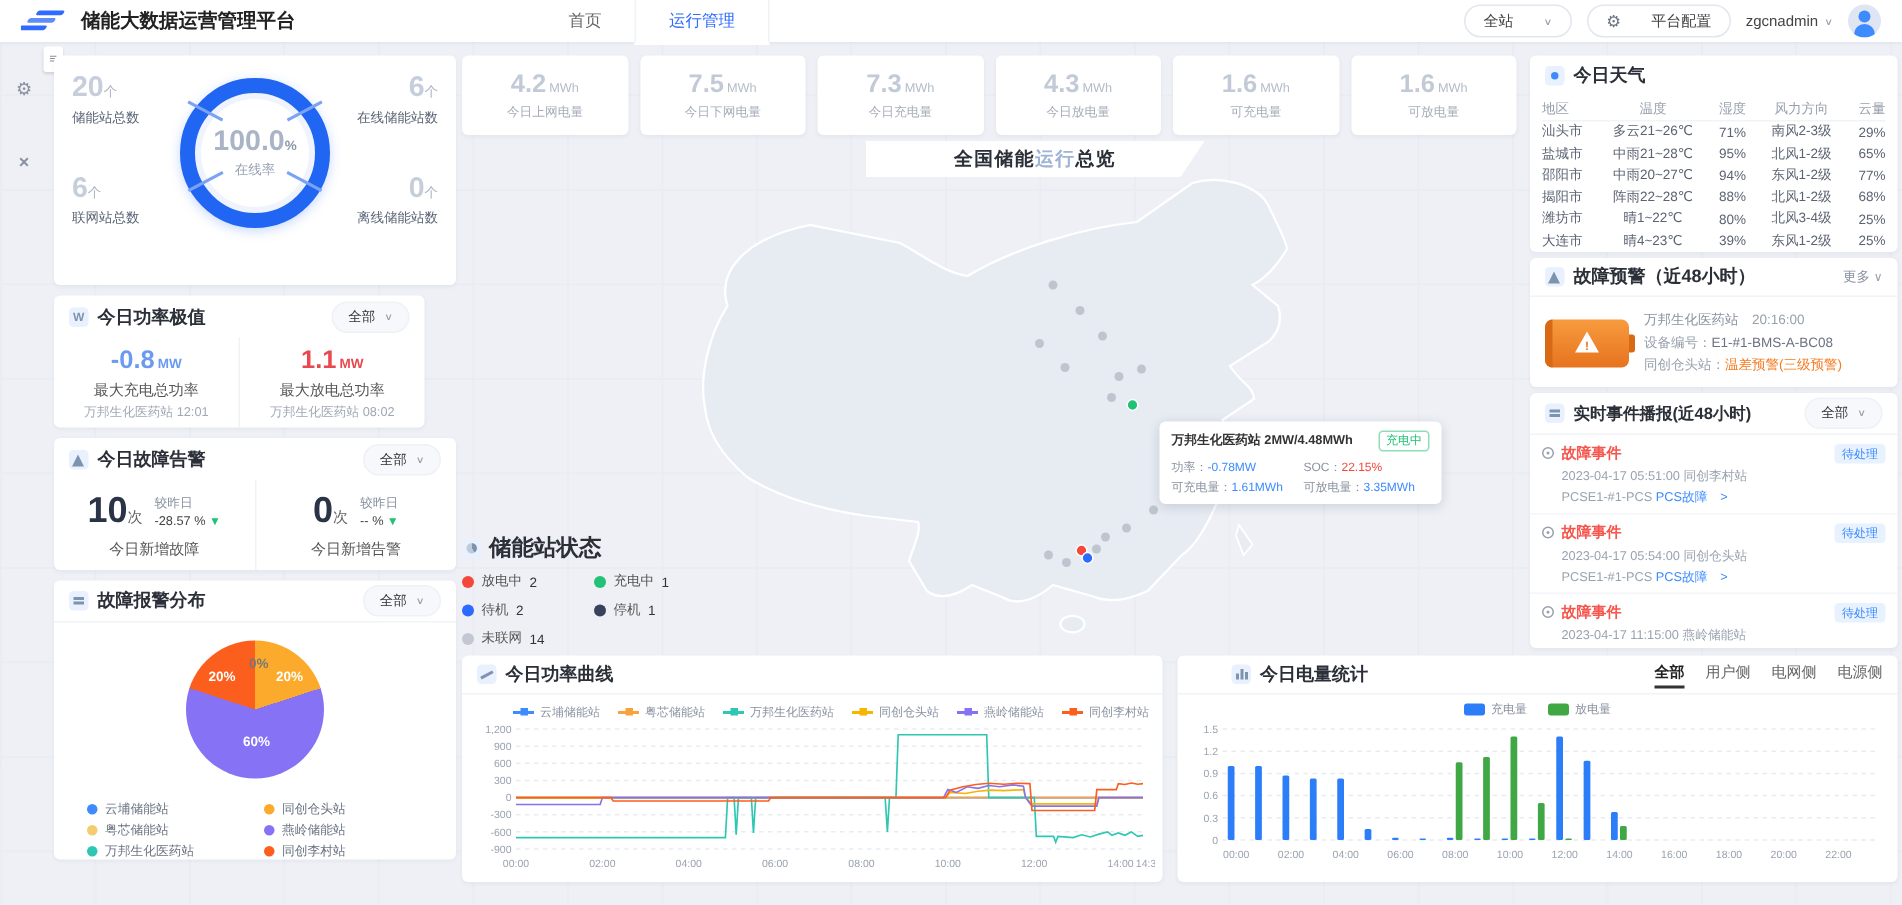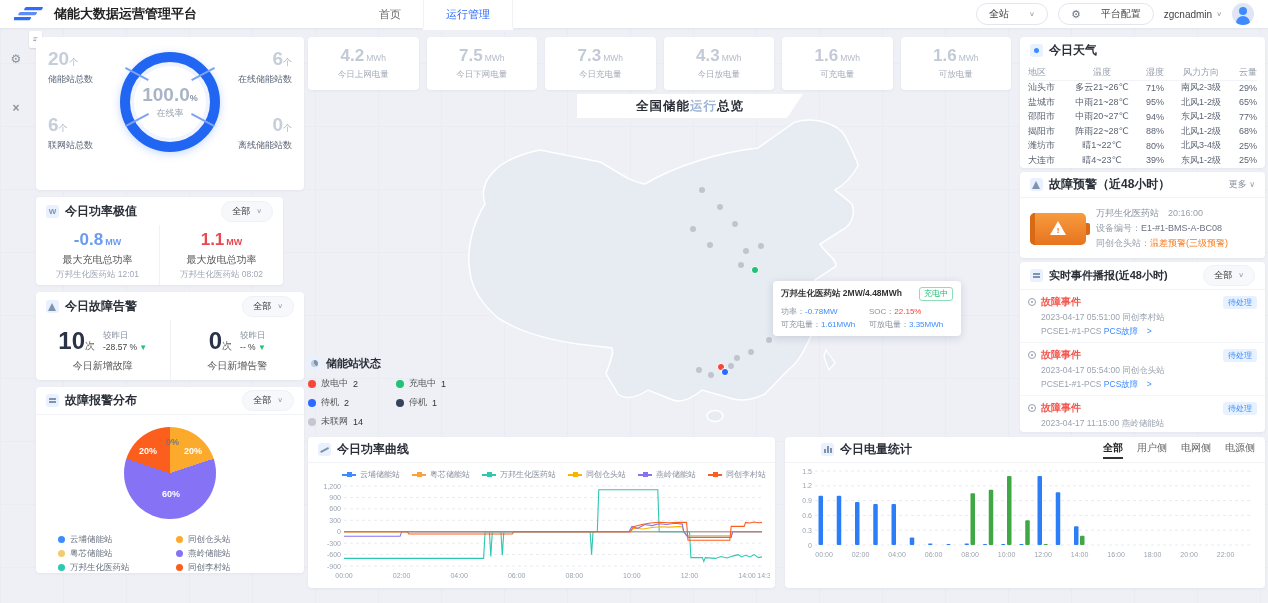--- a/index.html
+++ b/index.html
@@ -92,21 +92,21 @@
   .banner .hl{color:#9db4d6;}
   .tooltip{position:absolute;left:773px;top:281px;width:188px;background:#fff;border-radius:4px;box-shadow:0 2px 8px rgba(20,40,80,.15);padding:6px 8px;z-index:12;}
   .tt-h{display:flex;align-items:center;gap:4px;}
   .tt-t{font-size:8.5px;font-weight:bold;color:#333;flex:1;}
   .tt-badge{font-size:8px;color:#21c275;border:1px solid #8fdcb8;border-radius:3px;padding:0 4px;line-height:12px;flex:none;}
   .tt-grid{display:grid;grid-template-columns:1fr 1fr;gap:2px 4px;margin-top:5px;}
   .tt-grid .r{font-size:8px;color:#8a92a0;}
   .tt-grid .r b{font-weight:normal;}
   
   .st-leg{position:absolute;left:308px;top:356px;width:180px;z-index:11;}
-  .st-title{display:flex;align-items:center;gap:5px;font-size:11px;font-weight:bold;color:#2b2f38;}
+  .st-title{display:flex;align-items:center;gap:5px;font-size:15px;font-weight:bold;color:#2b2f38;}
   .st-items{margin-top:6px;display:grid;grid-template-columns:88px 88px;gap:6px 0;}
   .st-items .li{display:flex;align-items:center;gap:5px;font-size:9px;color:#555;}
   .st-items .li b{color:#333;font-weight:normal;}
   
   .w-table{padding:3px 8px 0;}
   .w-row{display:flex;align-items:center;height:14.5px;}
   .w-row span{font-size:9px;color:#5b6372;}
   .w-row.hd span{color:#98a0ad;}
   .w-c0{width:38px;text-align:left;}
   .w-c1{width:72px;text-align:center;}
@@ -623,20 +623,30 @@
         <i class="c"></i>
       </span>
     <span class="ch-t">今日电量统计</span>
     <div class="e-tabs" id="e-tabs">
         <span class="t on">全部</span>
         <span class="t">用户侧</span>
         <span class="t">电网侧</span>
         <span class="t">电源侧</span>
       </div>
   </div>
+  <div class="blegend" id="bar-legend">
+      <div class="leg-item">
+        <span class="bmark" style="background: rgb(44, 126, 248);"></span>
+        <span>充电量</span>
+      </div>
+      <div class="leg-item">
+        <span class="bmark" style="background: rgb(63, 168, 69);"></span>
+        <span>放电量</span>
+      </div>
+    </div>
   <svg id="bar-svg" width="474" height="100" viewBox="0 0 474 100" style="display:block;margin-left:2px;">
       <line x1="28" y1="8" x2="466" y2="8" stroke="#e8ebf1" stroke-width="1" stroke-dasharray="3,3"></line>
       <text x="25" y="10.5" text-anchor="end" font-size="7" fill="#9aa3b0">1.5</text>
       <line x1="28" y1="22.800000000000004" x2="466" y2="22.800000000000004" stroke="#e8ebf1" stroke-width="1" stroke-dasharray="3,3"></line>
       <text x="25" y="25.300000000000004" text-anchor="end" font-size="7" fill="#9aa3b0">1.2</text>
       <line x1="28" y1="37.599999999999994" x2="466" y2="37.599999999999994" stroke="#e8ebf1" stroke-width="1" stroke-dasharray="3,3"></line>
       <text x="25" y="40.099999999999994" text-anchor="end" font-size="7" fill="#9aa3b0">0.9</text>
       <line x1="28" y1="52.400000000000006" x2="466" y2="52.400000000000006" stroke="#e8ebf1" stroke-width="1" stroke-dasharray="3,3"></line>
       <text x="25" y="54.900000000000006" text-anchor="end" font-size="7" fill="#9aa3b0">0.6</text>
       <line x1="28" y1="67.2" x2="466" y2="67.2" stroke="#e8ebf1" stroke-width="1" stroke-dasharray="3,3"></line>

